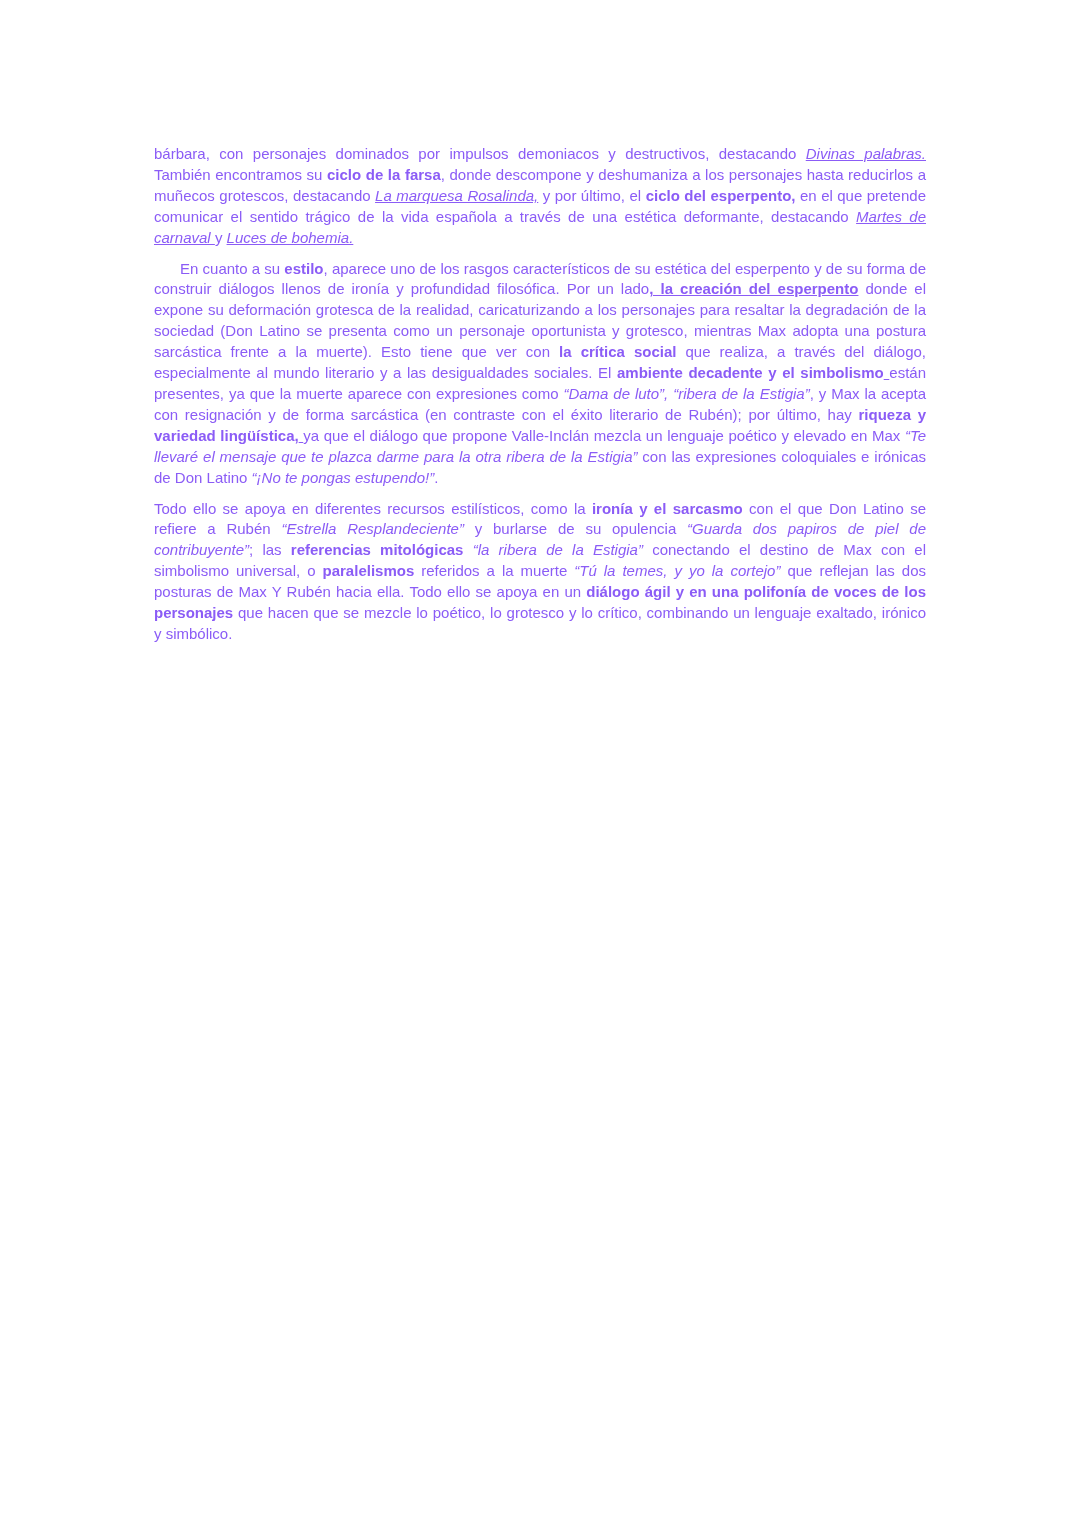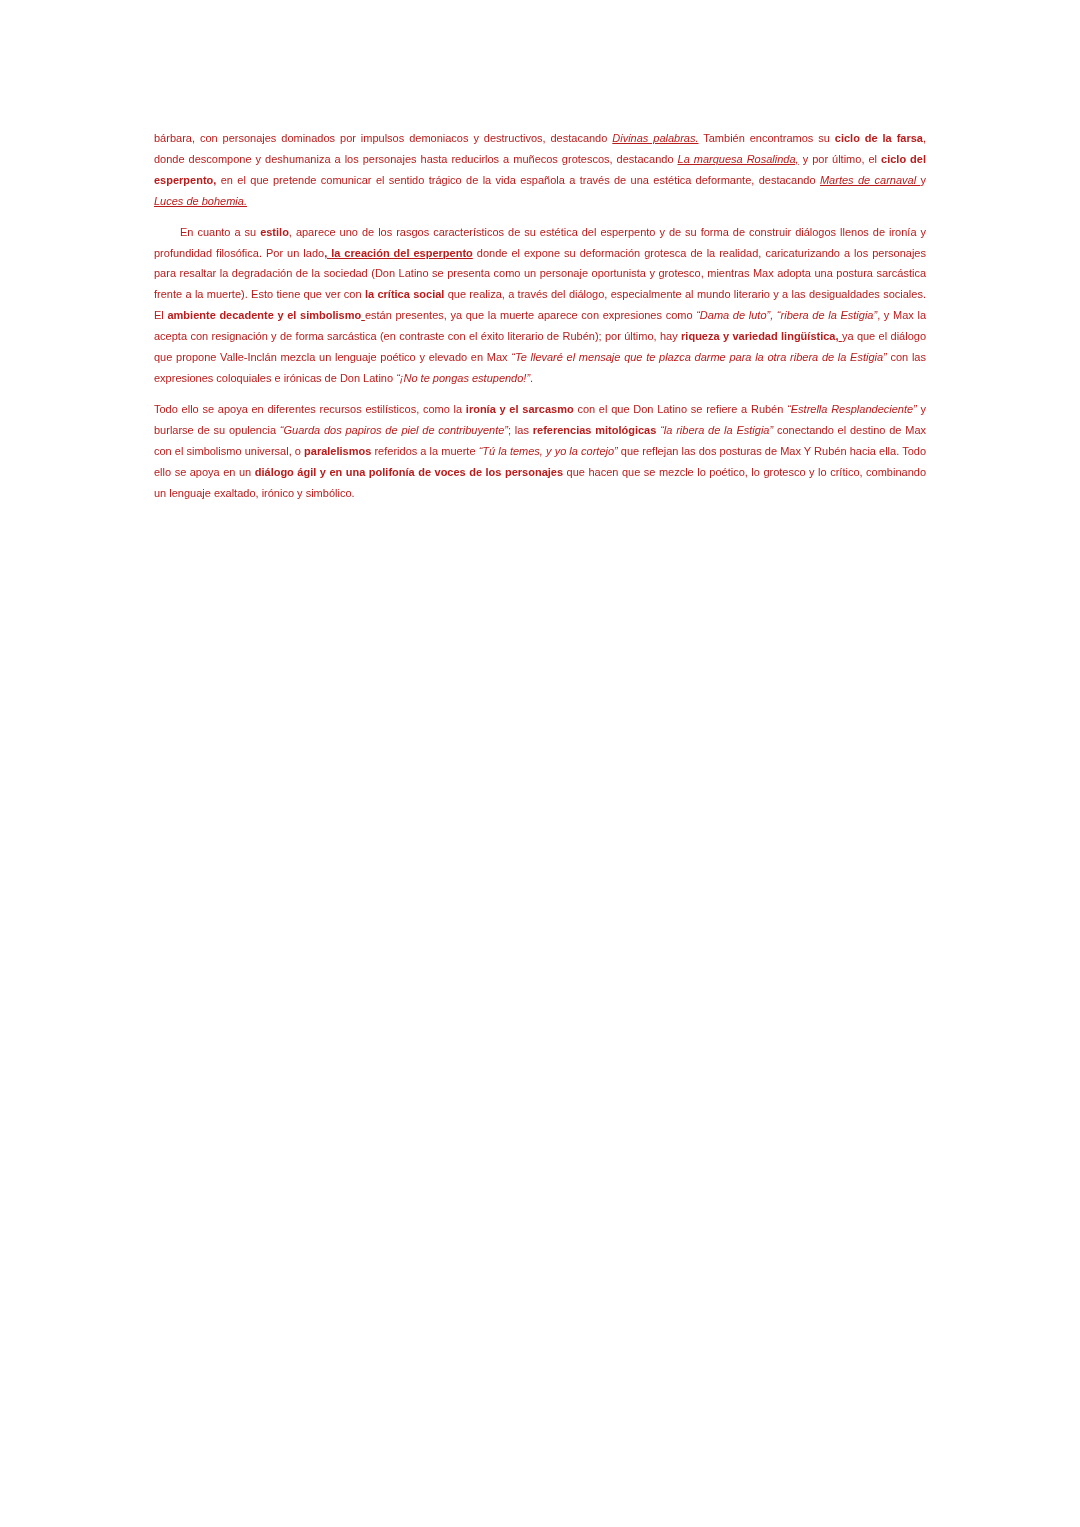--- a/index.html
+++ b/index.html
@@ -1,18 +1,18 @@
 <!DOCTYPE html>
 <html><head>
 <meta charset="utf-8">
 <style>
   html, body { margin:0; padding:0; background:#ffffff; }
   body { width:1080px; height:1527px; position:relative; overflow:hidden; }
-  .page { position:absolute; left:154px; top:128px; width:772px;
-    font-family:"Liberation Sans", sans-serif; font-size:11px; line-height:20.9px; color:#b91c1c; }
+  .page { position:absolute; left:154px; top:144px; width:772px;
+    font-family:"Liberation Sans", sans-serif; font-size:15px; line-height:20.9px; color:#8b5cf6; }
   p { margin:0 0 10px 0; text-align:justify; }
   .indent { text-indent:26px; }
 </style>
 </head>
 <body>
 
 <div class="page">
   <p><span>bárbara, con personajes dominados por impulsos demoniacos y destructivos, destacando </span><span style="font-style: italic; text-decoration: underline;">Divinas palabras.</span><span> También encontramos su </span><span style="font-weight: bold;">ciclo de la farsa</span><span>, donde descompone y deshumaniza a los personajes hasta reducirlos a muñecos grotescos, destacando </span><span style="font-style: italic; text-decoration: underline;">La marquesa Rosalinda,</span><span> y por último, el </span><span style="font-weight: bold;">ciclo del esperpento,</span><span> en el que pretende comunicar el sentido trágico de la vida española a través de una estética deformante, destacando </span><span style="font-style: italic; text-decoration: underline;">Martes de carnaval </span><span> y </span><span style="font-style: italic; text-decoration: underline;">Luces de bohemia.</span></p>
   <p class="indent"><span>En cuanto a su </span><span style="font-weight: bold;">estilo</span><span>, aparece uno de los rasgos característicos de su estética del esperpento y de su forma de construir diálogos llenos de ironía y profundidad filosófica. Por un lado</span><span style="font-weight: bold; text-decoration: underline;">, la creación del esperpento</span><span> donde el expone su deformación grotesca de la realidad, caricaturizando a los personajes para resaltar la degradación de la sociedad (Don Latino se presenta como un personaje oportunista y grotesco, mientras Max adopta una postura sarcástica frente a la muerte). Esto tiene que ver con </span><span style="font-weight: bold;">la crítica social</span><span> que realiza, a través del diálogo, especialmente al mundo literario y a las desigualdades sociales. El </span><span style="font-weight: bold;">ambiente decadente y el simbolismo</span><span style="text-decoration: underline;"> </span><span>están presentes, ya que la muerte aparece con expresiones como </span><span style="font-style: italic;">“Dama de luto”, “ribera de la Estigia”</span><span>, y Max la acepta con resignación y de forma sarcástica (en contraste con el éxito literario de Rubén); por último, hay </span><span style="font-weight: bold;">riqueza y variedad lingüística,</span><span style="text-decoration: underline;"> </span><span>ya que el diálogo que propone Valle-Inclán mezcla un lenguaje poético y elevado en Max  </span><span style="font-style: italic;">“Te llevaré el mensaje que te plazca darme para la otra ribera de la Estigia”</span><span> con las expresiones coloquiales e irónicas de Don Latino </span><span style="font-style: italic;">“¡No te pongas estupendo!”</span><span>.</span></p>
   <p><span>Todo ello se apoya en diferentes recursos estilísticos, como la </span><span style="font-weight: bold;">ironía y el sarcasmo</span><span> con el que Don Latino se refiere a Rubén </span><span style="font-style: italic;">“Estrella Resplandeciente”</span><span> y burlarse de su opulencia </span><span style="font-style: italic;">“Guarda dos papiros de piel de contribuyente”</span><span>; las </span><span style="font-weight: bold;">referencias mitológicas</span><span> </span><span style="font-style: italic;">“la ribera de la Estigia”</span><span> conectando el destino de Max con el simbolismo universal, o </span><span style="font-weight: bold;">paralelismos</span><span> referidos a la muerte </span><span style="font-style: italic;">“Tú la temes, y yo la cortejo”</span><span> que reflejan las dos posturas de Max Y Rubén hacia ella. Todo ello se apoya en un </span><span style="font-weight: bold;">diálogo ágil y en una polifonía de voces de los personajes</span><span> que hacen que se mezcle lo poético, lo grotesco y lo crítico, combinando un lenguaje exaltado, irónico y simbólico.</span></p>

